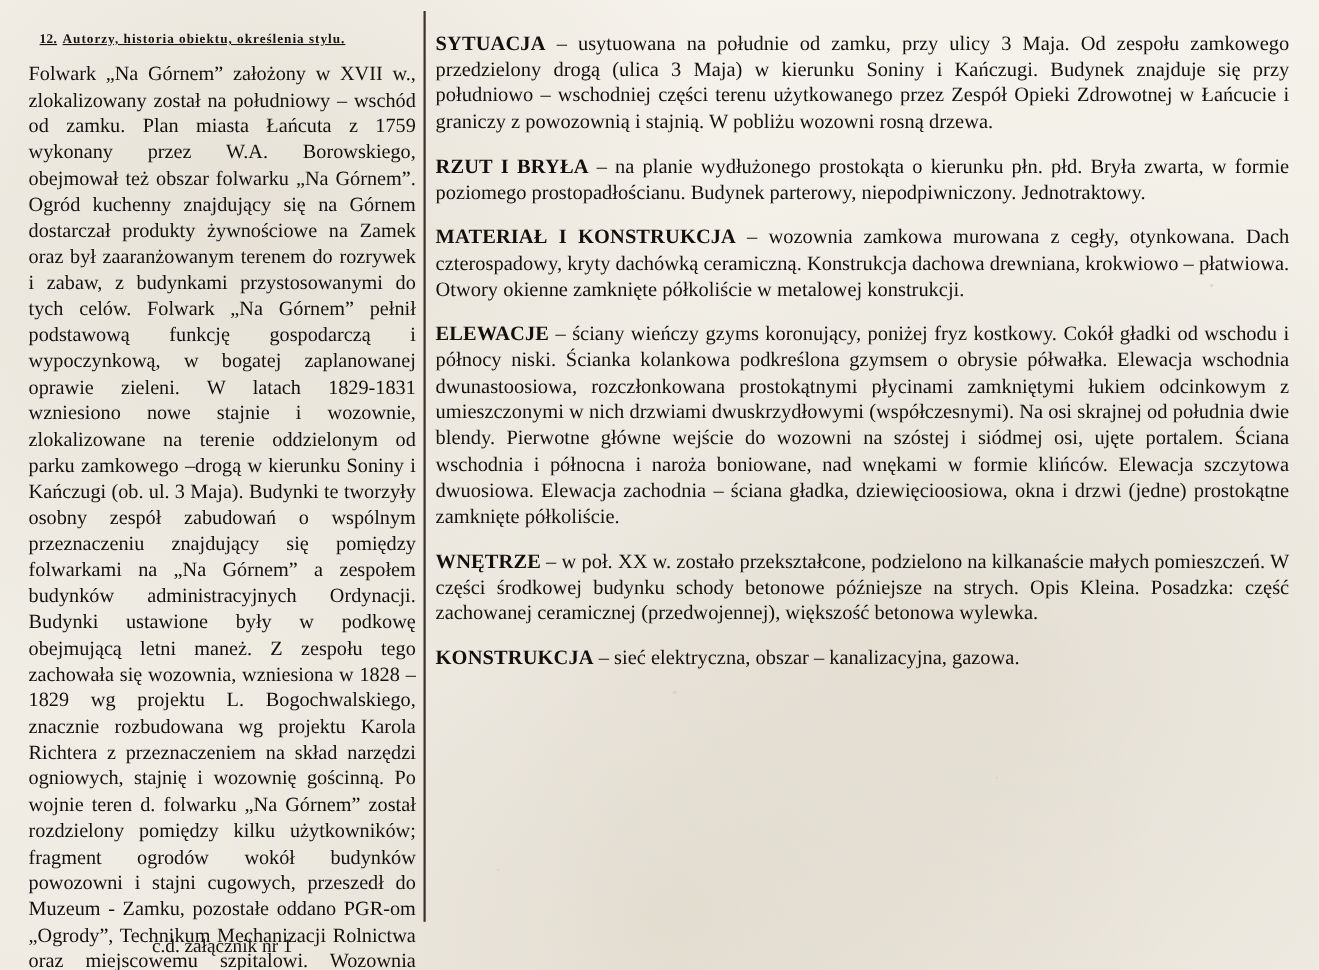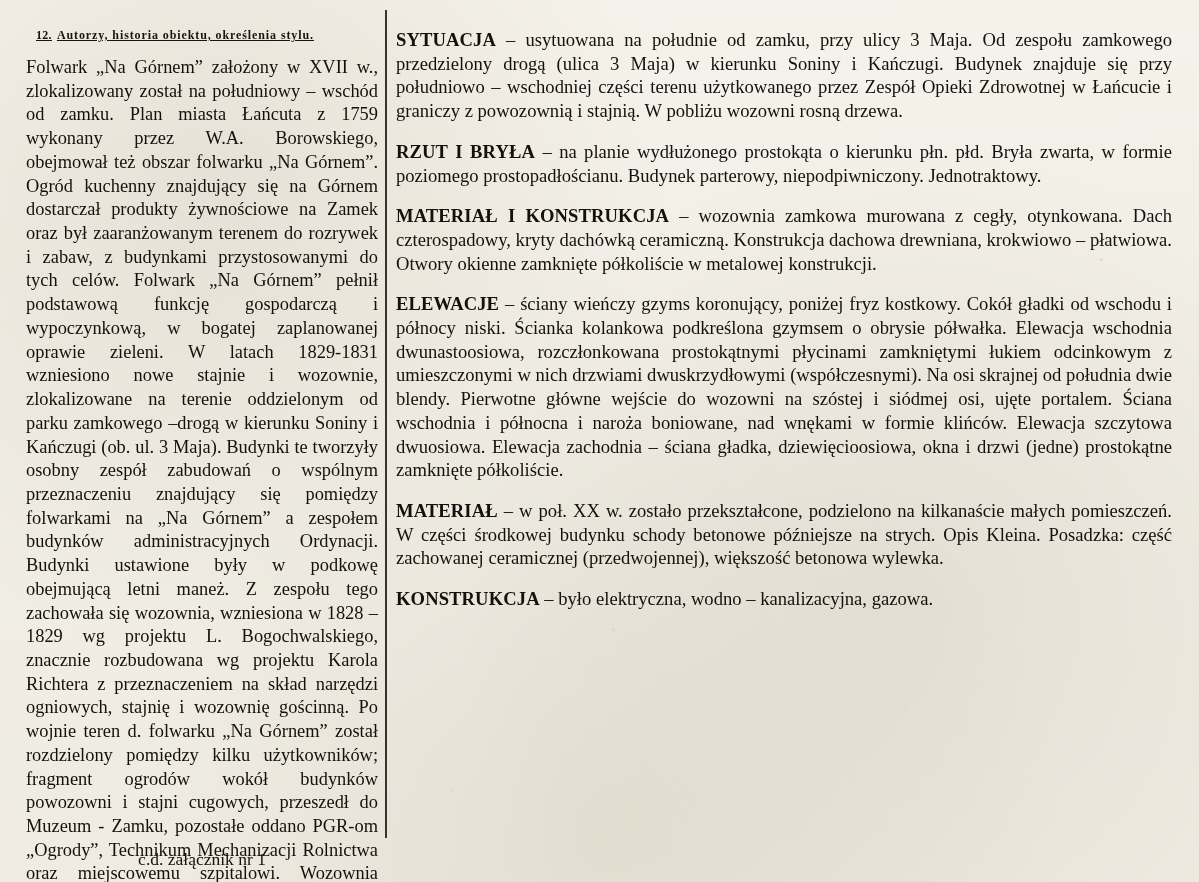--- a/index.html
+++ b/index.html
@@ -152,23 +152,23 @@
 
     <p class="body">
       <span class="lead">MATERIAŁ I KONSTRUKCJA</span><span> –  wozownia zamkowa murowana z cegły, otynkowana. Dach czterospadowy, kryty dachówką ceramiczną. Konstrukcja dachowa drewniana, krokwiowo – płatwiowa. Otwory okienne zamknięte półkoliście w metalowej konstrukcji.</span>
     </p>
 
     <p class="body">
       <span class="lead">ELEWACJE</span><span> –  ściany wieńczy gzyms koronujący, poniżej fryz kostkowy. Cokół gładki od wschodu i północy niski. Ścianka kolankowa podkreślona gzymsem o obrysie półwałka. Elewacja wschodnia dwunastoosiowa, rozczłonkowana prostokątnymi płycinami zamkniętymi łukiem odcinkowym z umieszczonymi w nich drzwiami dwuskrzydłowymi (współczesnymi). Na osi skrajnej od południa dwie blendy. Pierwotne główne wejście do wozowni na szóstej i siódmej osi, ujęte portalem. Ściana wschodnia i północna i naroża boniowane, nad wnękami w formie klińców. Elewacja szczytowa dwuosiowa. Elewacja zachodnia – ściana gładka, dziewięcioosiowa, okna i drzwi (jedne) prostokątne zamknięte półkoliście.</span>
     </p>
 
     <p class="body">
-      <span class="lead">MATERIAŁ</span><span> –  w poł. XX w. zostało przekształcone, podzielono na kilkanaście małych pomieszczeń. W części środkowej budynku schody  betonowe późniejsze na strych. Opis Kleina. Posadzka: część zachowanej ceramicznej (przedwojennej), większość betonowa wylewka.</span>
+      <span class="lead">WNĘTRZE</span><span> –  w poł. XX w. zostało przekształcone, podzielono na kilkanaście małych pomieszczeń. W części środkowej budynku schody  betonowe późniejsze na strych. Opis Kleina. Posadzka: część zachowanej ceramicznej (przedwojennej), większość betonowa wylewka.</span>
     </p>
 
     <p class="body">
-      <span class="lead">KONSTRUKCJA</span><span> –  było elektryczna, wodno – kanalizacyjna, gazowa.</span>
+      <span class="lead">KONSTRUKCJA</span><span> –  sieć elektryczna, obszar – kanalizacyjna, gazowa.</span>
     </p>
   </div>
 
   <div class="footer">c.d. załącznik nr 1</div>
 
 </div>
 
 </body></html>

